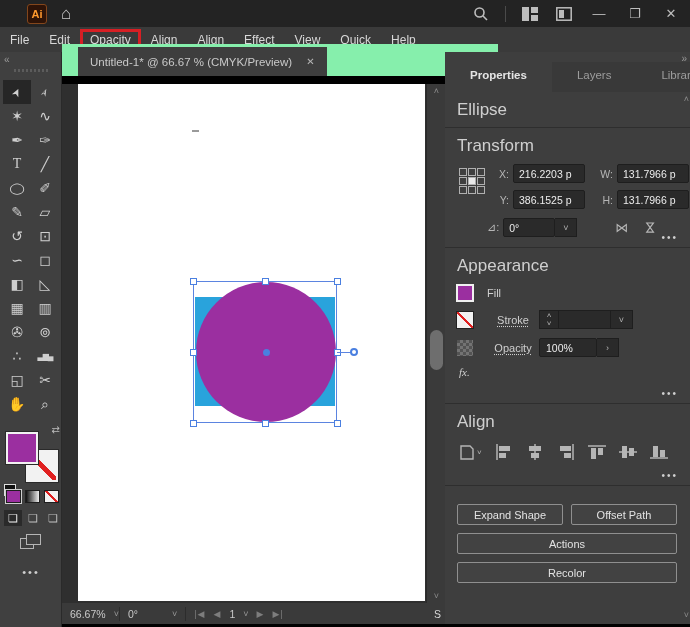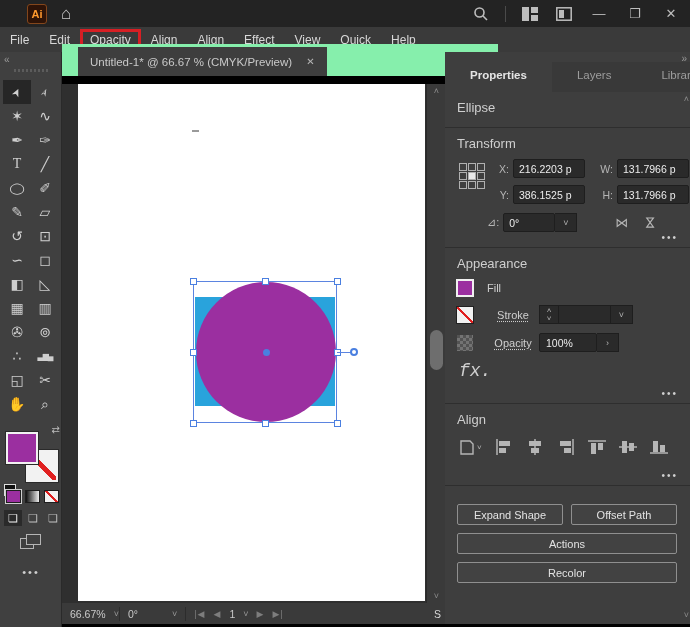--- a/index.html
+++ b/index.html
@@ -105,21 +105,21 @@
   #panel { position:absolute; left:445px; top:52px; width:245px; height:572px; background:#3e3e3e; }
   .panel-collapse { position:absolute; right:4px; top:1px; color:#9a9a9a; font-size:10px; letter-spacing:-1px; }
   .ptabs { position:absolute; left:0; top:10px; width:245px; height:30px; background:#343434;
            display:flex; font-size:11.5px; }
   .ptab { padding:7px 25px; color:#9d9d9d; background:#393939; }
   .ptab.active { background:#3e3e3e; color:#e4e4e4; font-weight:bold; }
   .pscroll { position:absolute; right:1px; top:42px; color:#8d8d8d; font-size:9px; }
   .pscroll.bottom { top:auto; bottom:4px; }
   .pcontent { position:absolute; left:0; top:40px; width:245px; bottom:0; font-size:11px; }
   .section { padding:8px 12px 4px 12px; border-bottom:1px solid #2e2e2e; position:relative; }
-  .sec-title { color:#cfcfcf; font-size:13px; margin-bottom:2px; }
+  .sec-title { color:#cfcfcf; font-size:17px; margin-bottom:2px; }
   .sec-dots { position:absolute; right:12px; bottom:4px; color:#cfcfcf; letter-spacing:2px; font-size:10px; }
 
   
   .tr-grid { display:flex; margin-top:8px; }
   .refpoint { width:26px; margin:4px 6px 0 2px; display:grid; grid-template-columns:repeat(3,8px);
               grid-auto-rows:8px; gap:1px; }
   .refpoint i { border:1px solid #b0b0b0; }
   .refpoint i.sel { background:#e8e8e8; }
   .tr-fields { flex:1; }
   .tr-row { display:flex; align-items:center; margin-bottom:7px; }
@@ -148,21 +148,21 @@
   .ap-label { width:52px; color:#cfcfcf; }
   .ap-label.u { text-decoration:underline dotted; text-underline-offset:2px;text-align:center; }
   .stepper { width:20px; height:19px; background:#2a2a2a; border:1px solid #1e1e1e;
              color:#b5b5b5; font-size:8px; display:flex; flex-direction:column; align-items:center;
              justify-content:center; line-height:.9; }
   .stk-box { width:52px; height:19px; background:#2a2a2a; border:1px solid #1e1e1e; border-left:none; }
   .chev-box { width:22px; height:19px; background:#2a2a2a; border:1px solid #1e1e1e; border-left:none;
               color:#b5b5b5; font-size:9px; display:flex; align-items:center; justify-content:center; }
   .op-box { width:58px; height:19px; background:#2a2a2a; border:1px solid #1e1e1e; border-radius:2px;
             color:#ececec; font-size:10.5px; display:flex; align-items:center; padding:0 6px; }
-  .fx { font-family:Liberation Mono, monospace; font-style:italic; font-size:18px; color:#cfcfcf;
+  .fx { font-family:Liberation Serif, serif; font-style:italic; font-size:11px; color:#cfcfcf;
         margin:6px 0 14px 2px; }
 
   
   .align-row { display:flex; align-items:center; gap:13px; margin:12px 0 16px 2px; }
   .al-ico { width:18px; height:16px; }
   .al-ico svg { display:block; }
   .al-first { display:flex; align-items:center; color:#b5b5b5; gap:2px; }
   .al-first .chv { font-size:8px; }
 
   

